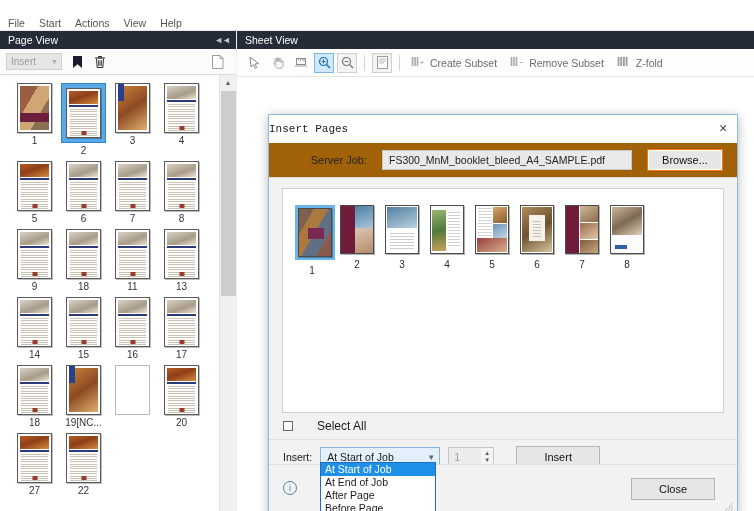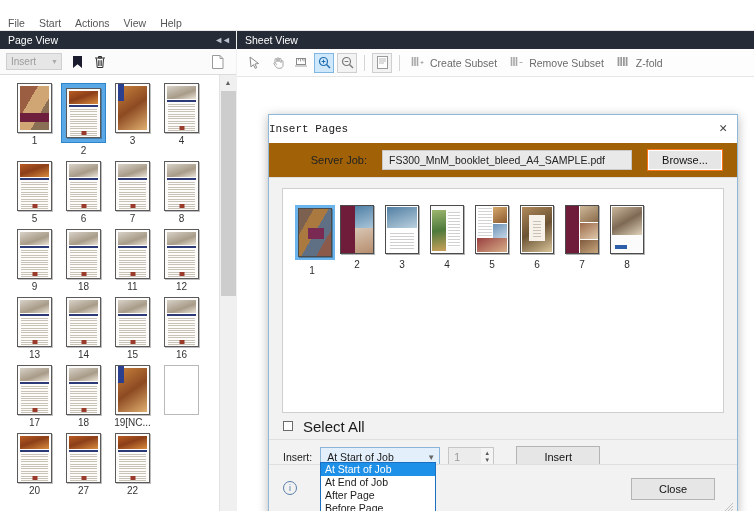--- a/index.html
+++ b/index.html
@@ -183,22 +183,22 @@
   .a7 .bandL { position:absolute; left:0; top:0; bottom:0; width:13px; background:#6e1c3a; }
   .a7 .q1 { position:absolute; left:14px; right:0; top:0; height:16px; background:linear-gradient(150deg,#cdb89a,#8a6b4a); }
   .a7 .q2 { position:absolute; left:14px; right:0; top:17px; height:16px; background:linear-gradient(150deg,#9c6a4a,#dfc9ab); }
   .a7 .q3 { position:absolute; left:14px; right:0; top:34px; bottom:0; background:linear-gradient(150deg,#7f5a3e,#c9a87e); }
   .a8 { background:#fff; }
   .a8 .ph { position:absolute; left:1px; right:1px; top:1px; height:28px; background:linear-gradient(150deg,#cbb79c,#7e6a54,#e0d2bc); }
   .a8 .wt { position:absolute; left:1px; right:1px; top:29px; bottom:1px; background:#fbfbfb; }
   .a8 .wt:after{ content:""; position:absolute; left:3px; bottom:3px; width:12px; height:4px; background:#2d5fa8;}
 
   .selectall {
-    height:26px; display:flex; align-items:center; gap:10px;
-    padding-left:14px; background:#f2f2f2; font-size:15px; color:#1b1b1b;
+    height:26px; display:flex; align-items:center; gap:24px;
+    padding-left:14px; background:#f2f2f2; font-size:12px; color:#1b1b1b;
   }
   .cbx { width:10px; height:10px; border:1px solid #6b6b6b; background:#fff; }
 
   .insert-row {
     height:34px; background:#f2f2f2; display:flex; align-items:center;
     padding-left:14px; gap:8px; position:relative;
   }
   .insert-row .lbl { font-size:10.5px; color:#1b1b1b; }
   .combo-main {
     width:120px; height:20px; background:#e3f0fb; border:1px solid #8ab4d8;
@@ -531,45 +531,20 @@
                   <i></i>
                   <i></i>
                   <i></i>
                   <i></i>
                   <i></i>
                 </div>
                 <div class="footmark"></div>
               </div>
             </div>
             <div class="lbl">11</div>
-          </div>
-          <div class="thumbcell">
-            <div class="frame">
-              <div class="pg">
-                <div class="hdrimg cool"></div>
-                <div class="rule"></div>
-                <div class="lines">
-                  <i></i>
-                  <i></i>
-                  <i></i>
-                  <i></i>
-                  <i></i>
-                  <i></i>
-                  <i></i>
-                  <i></i>
-                  <i></i>
-                  <i></i>
-                  <i></i>
-                  <i></i>
-                  <i></i>
-                </div>
-                <div class="footmark"></div>
-              </div>
-            </div>
-            <div class="lbl">12</div>
           </div>
           <div class="thumbcell">
             <div class="frame">
               <div class="pg">
                 <div class="hdrimg cool"></div>
                 <div class="rule"></div>
                 <div class="lines">
                   <i></i>
                   <i></i>
                   <i></i>

